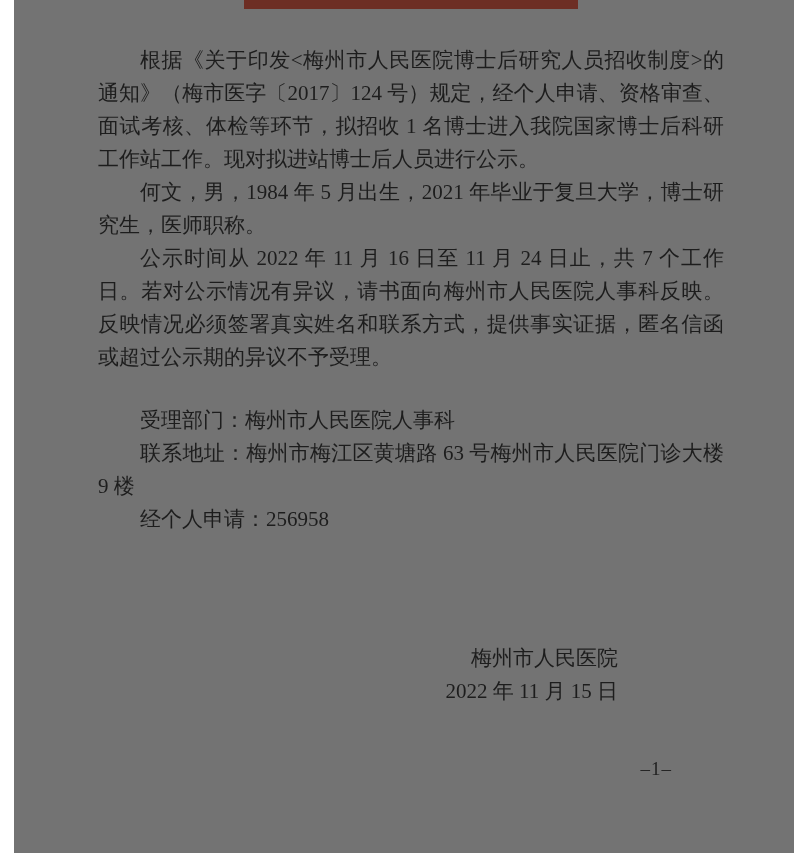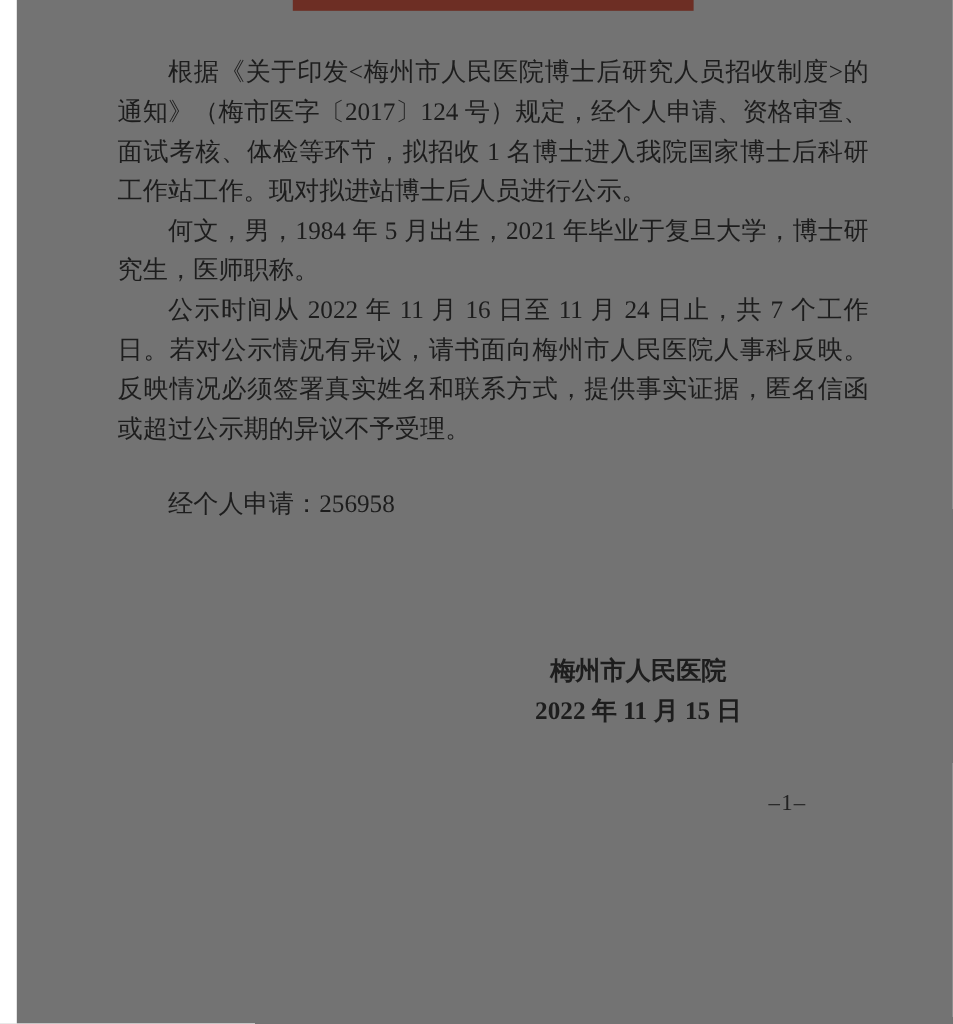--- a/index.html
+++ b/index.html
@@ -41,22 +41,21 @@
   .contact-block {
     margin-top: 30px;
   }
   .contact-line {
     margin: 0;
     text-indent: 2em;
   }
   .signature-block {
     margin: 106px 106px 0 auto;
     width: fit-content;
-    text-align: center;
-    font-weight: bold;
+    text-align: right;
   }
   .signature-line {
     white-space: nowrap;
   }
   .page-number {
     margin-top: 44px;
     text-align: right;
     padding-right: 52px;
     font-size: 19px;
     letter-spacing: 1px;
@@ -72,22 +71,24 @@
 
   <div class="content">
 
     <p class="para">根据《关于印发&lt;梅州市人民医院博士后研究人员招收制度&gt;的通知》（梅市医字〔2017〕124 号）规定，经个人申请、资格审查、面试考核、体检等环节，拟招收 1 名博士进入我院国家博士后科研工作站工作。现对拟进站博士后人员进行公示。</p>
 
     <p class="para">何文，男，1984 年 5 月出生，2021 年毕业于复旦大学，博士研究生，医师职称。</p>
 
     <p class="para">公示时间从 2022 年 11 月 16 日至 11 月 24 日止，共 7 个工作日。若对公示情况有异议，请书面向梅州市人民医院人事科反映。反映情况必须签署真实姓名和联系方式，提供事实证据，匿名信函或超过公示期的异议不予受理。</p>
 
     <div class="contact-block">
+      <p class="contact-line"><span>受理部门：</span><span>梅州市人民医院人事科</span></p>
 
 
+      <p class="contact-line"><span>联系地址：</span><span>梅州市梅江区黄塘路 63 号梅州市人民医院门诊大楼 9 楼</span></p>
 
       <p class="contact-line"><span>经个人申请：</span><span>256958</span></p>
     </div>
 
     <div class="signature-block">
       <div class="signature-line">梅州市人民医院</div>
       <div class="signature-line">2022 年 11 月 15 日</div>
     </div>
 
     <div class="page-number">–1–</div>

